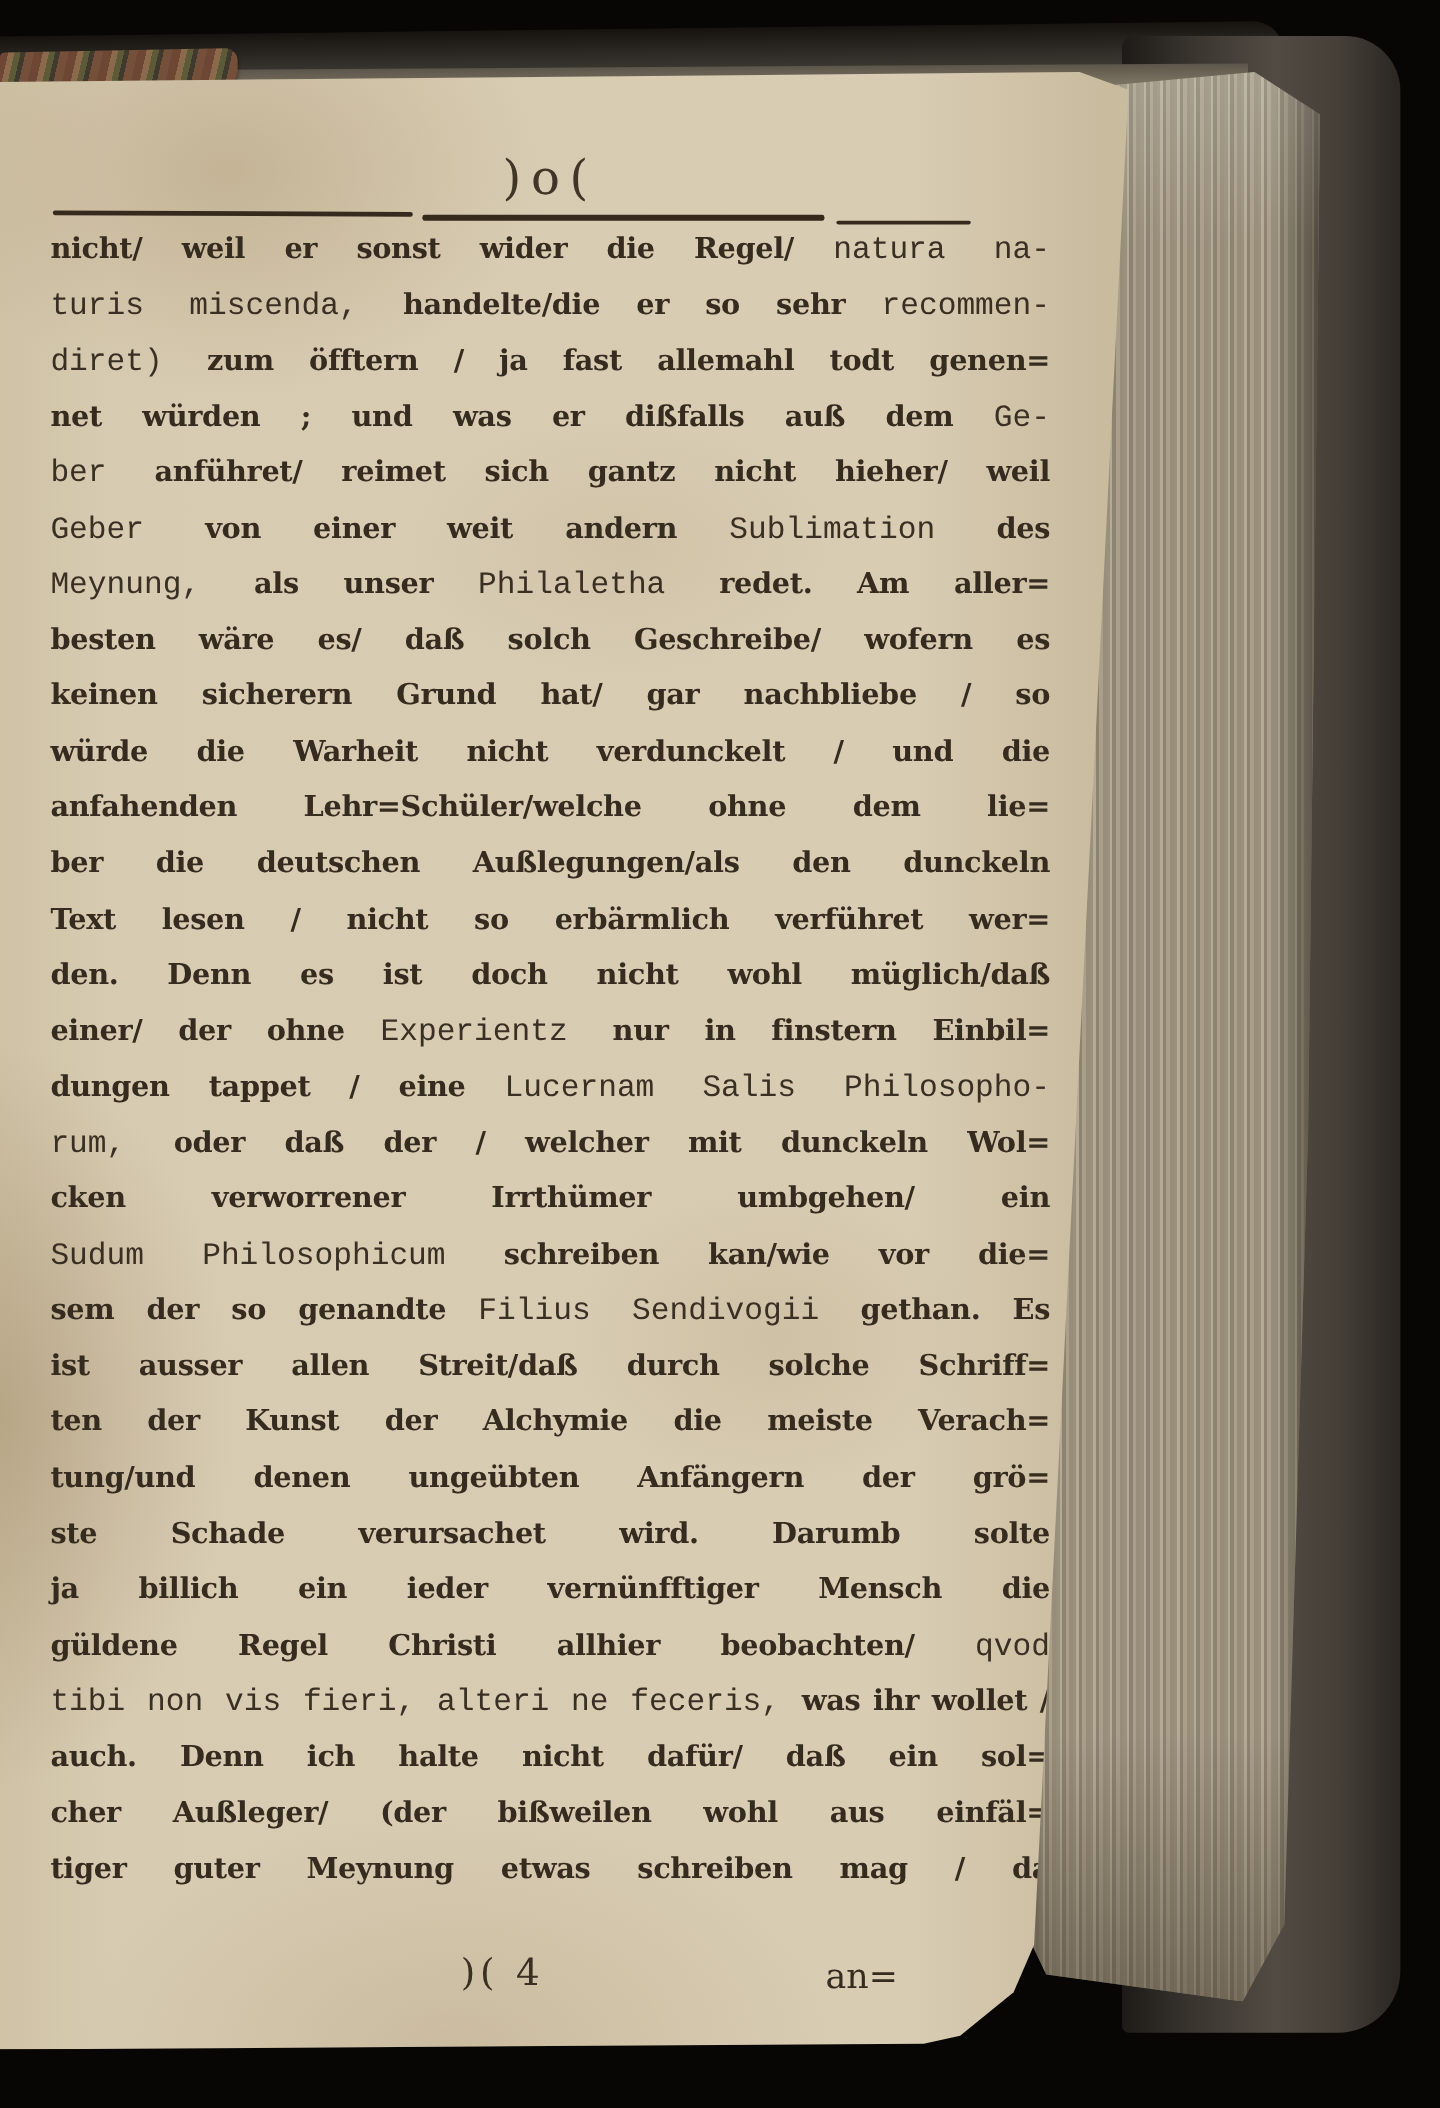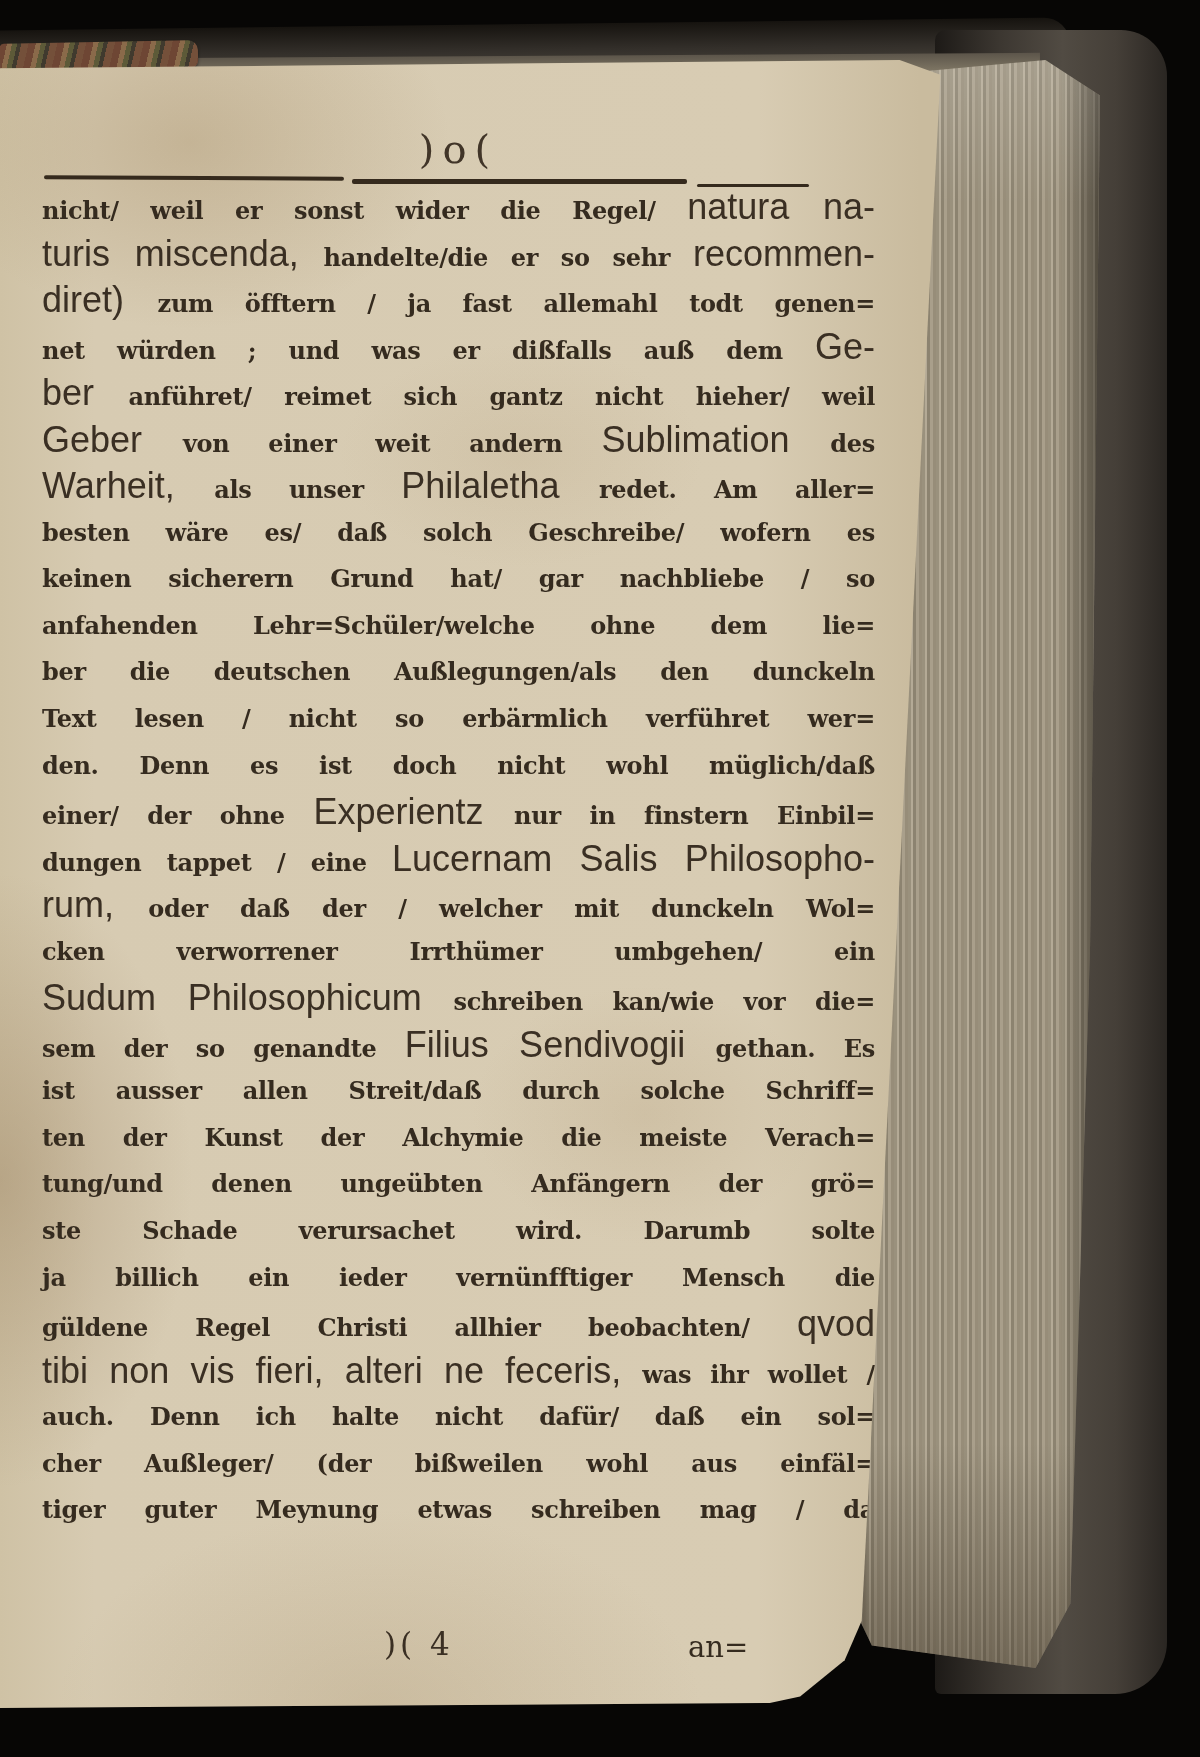--- a/index.html
+++ b/index.html
@@ -80,21 +80,21 @@
   .rule-b{left:310px;top:119px;width:335px;height:5px;}
   .rule-c{left:655px;top:124px;width:112px;height:3px;}
 
   .lines{position:absolute;left:0;top:124px;width:833px;}
   .line{
     height:46.55px;line-height:46.55px;
     text-align:justify;text-align-last:justify;
     overflow:visible;white-space:normal;
   }
   .f{font-family:"DejaVu Serif",serif;font-weight:700;font-size:24px;letter-spacing:-0.3px;color:#352b1f;}
-  .r{font-family:Liberation Sans, sans-serif;font-weight:400;font-size:36px;letter-spacing:0;color:#3a2f23;}
+  .r{font-family:Liberation Mono, monospace;font-weight:400;font-size:26px;letter-spacing:0;color:#3a2f23;}
 
   .footer{position:absolute;left:0;top:1566px;width:833px;height:50px;}
   .sig{
     position:absolute;left:342px;top:0;
     font-family:"DejaVu Serif",serif;font-weight:400;font-size:31px;color:#3a2f23;letter-spacing:4px;
   }
   .catch{
     position:absolute;left:646px;top:4px;
     font-family:"DejaVu Serif",serif;font-weight:400;font-size:29px;color:#352b1f;
   }
@@ -120,23 +120,24 @@
       <div class="rule rule-b"></div>
       <div class="rule rule-c"></div>
 
       <div class="lines">
           <div class="line"><span class="f">nicht/ weil er sonst wider die Regel/ </span><span class="r">natura na-</span></div>
           <div class="line"><span class="r">turis miscenda, </span><span class="f">handelte/die er so sehr </span><span class="r">recommen-</span></div>
           <div class="line"><span class="r">diret) </span><span class="f">zum öfftern / ja fast allemahl todt genen=</span></div>
           <div class="line"><span class="f">net würden ; und was er dißfalls auß dem </span><span class="r">Ge-</span></div>
           <div class="line"><span class="r">ber </span><span class="f">anführet/ reimet sich gantz nicht hieher/ weil</span></div>
           <div class="line"><span class="r">Geber </span><span class="f">von einer weit andern </span><span class="r">Sublimation </span><span class="f">des</span></div>
-          <div class="line"><span class="r">Warheit, </span><span class="f">als unser </span><span class="r">Philaletha </span><span class="f">redet. Am aller=</span></div>
+          <div class="line"><span class="r">Meynung, </span><span class="f">als unser </span><span class="r">Philaletha </span><span class="f">redet. Am aller=</span></div>
           <div class="line"><span class="f">besten wäre es/ daß solch Geschreibe/ wofern es</span></div>
           <div class="line"><span class="f">keinen sicherern Grund hat/ gar nachbliebe / so</span></div>
+          <div class="line"><span class="f">würde die Warheit nicht verdunckelt / und die</span></div>
           <div class="line"><span class="f">anfahenden Lehr=Schüler/welche ohne dem lie=</span></div>
           <div class="line"><span class="f">ber die deutschen Außlegungen/als den dunckeln</span></div>
           <div class="line"><span class="f">Text lesen / nicht so erbärmlich verführet wer=</span></div>
           <div class="line"><span class="f">den. Denn es ist doch nicht wohl müglich/daß</span></div>
           <div class="line"><span class="f">einer/ der ohne </span><span class="r">Experientz </span><span class="f">nur in finstern Einbil=</span></div>
           <div class="line"><span class="f">dungen tappet / eine </span><span class="r">Lucernam Salis Philosopho-</span></div>
           <div class="line"><span class="r">rum, </span><span class="f">oder daß der / welcher mit dunckeln Wol=</span></div>
           <div class="line"><span class="f">cken verworrener Irrthümer umbgehen/ ein</span></div>
           <div class="line"><span class="r">Sudum Philosophicum </span><span class="f">schreiben kan/wie vor die=</span></div>
           <div class="line"><span class="f">sem der so genandte </span><span class="r">Filius Sendivogii </span><span class="f">gethan. Es</span></div>

